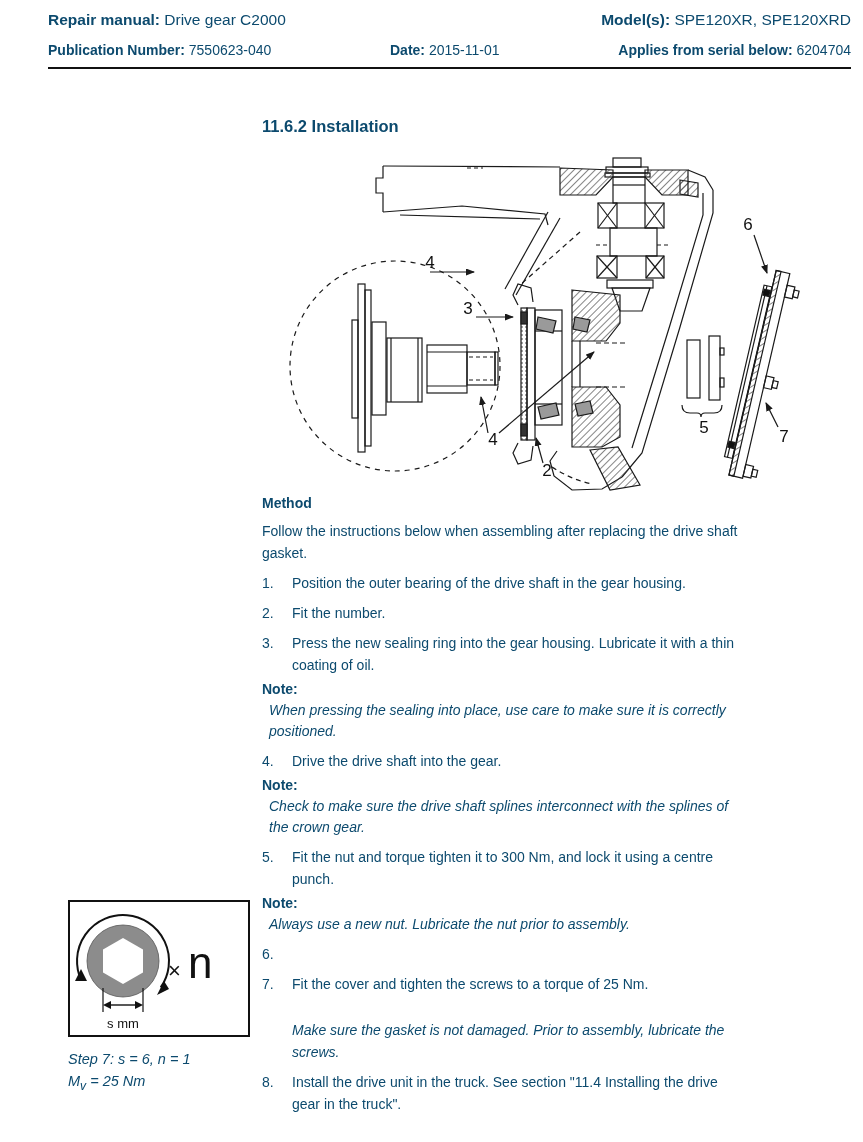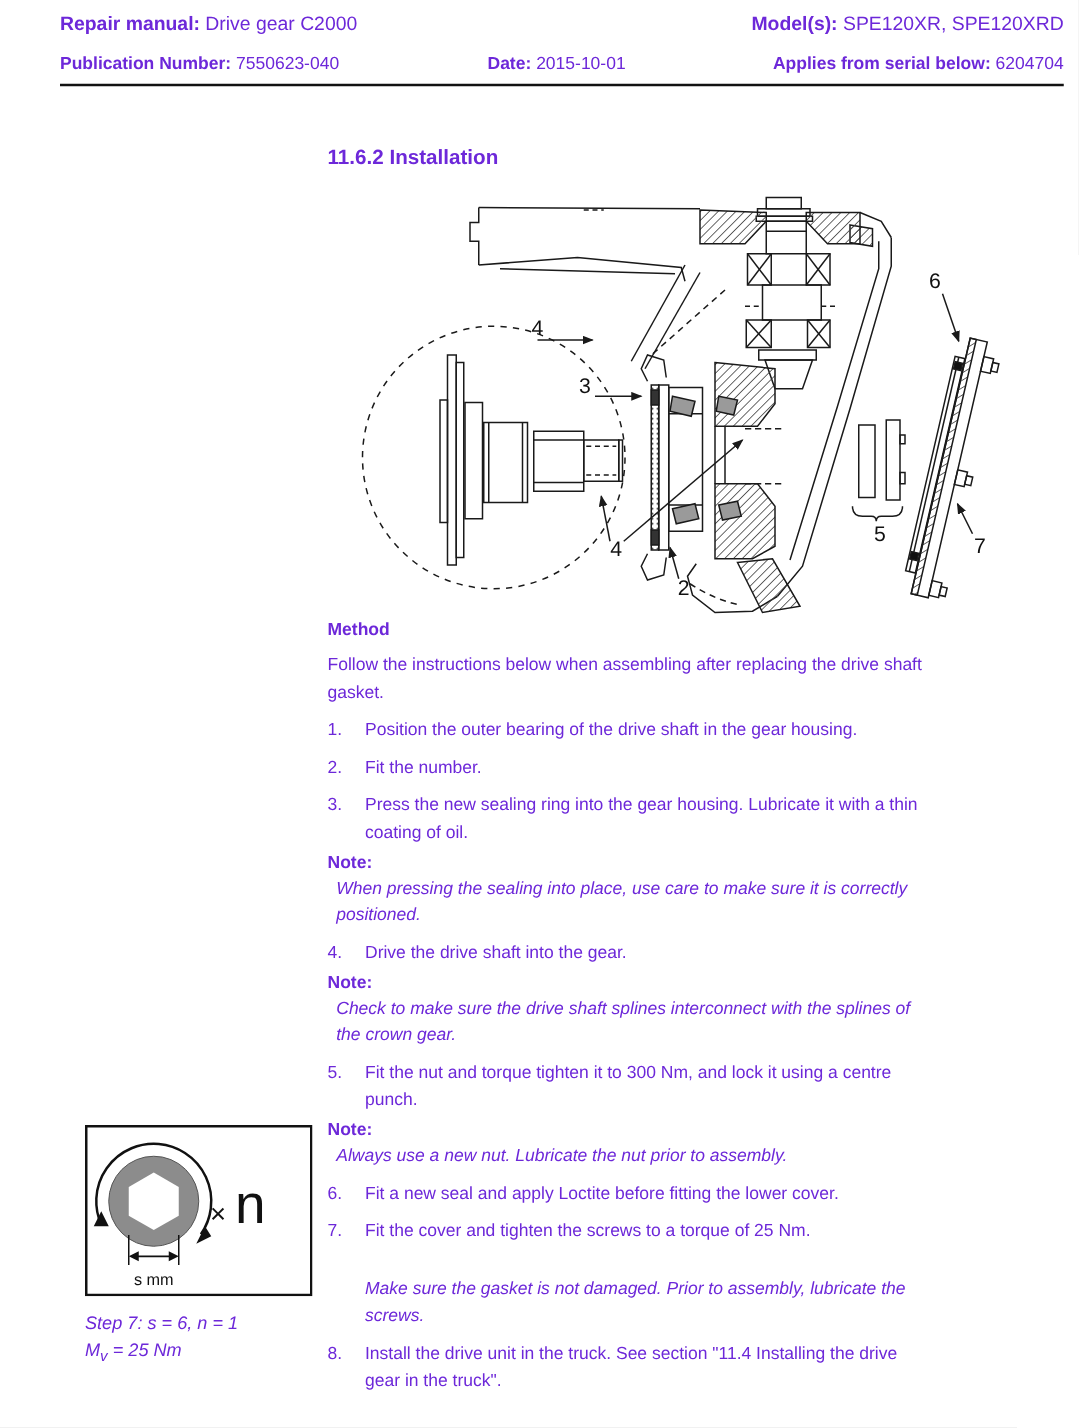--- a/index.html
+++ b/index.html
@@ -1,17 +1,17 @@
 <!DOCTYPE html>
 <html><head>
 <meta charset="utf-8">
 <style>
   html,body{margin:0;padding:0;background:#e8e8e8;}
   #page{position:relative;width:863px;height:1142px;background:#ffffff;overflow:hidden;
-        font-family:"Liberation Sans",sans-serif;color:#6d28d9;}
+        font-family:"Liberation Sans",sans-serif;color:#0c4a6e;}
   .abs{position:absolute;}
   
   .hrow1{top:10px;font-size:15.5px;line-height:20px;}
   .hrow2{top:41px;font-size:14px;line-height:18px;}
   .hleft{left:48px;}
   .hmid{left:390px;}
   .hright{right:12px;text-align:right;}
   .hlbl{font-weight:bold;}
   .rule{left:48px;top:67px;width:803px;height:2px;background:#111;}
   
@@ -37,21 +37,21 @@
   .callout{font-size:17px;}
 </style>
 </head>
 <body>
 
 <div id="page">
 
   <div class="abs hrow1 hleft"><span class="hlbl">Repair manual:</span> <span>Drive gear C2000</span></div>
   <div class="abs hrow1 hright"><span class="hlbl">Model(s):</span> <span>SPE120XR, SPE120XRD</span></div>
   <div class="abs hrow2 hleft"><span class="hlbl">Publication Number:</span> <span>7550623-040</span></div>
-  <div class="abs hrow2 hmid"><span class="hlbl">Date:</span> <span>2015-10-01</span></div>
+  <div class="abs hrow2 hmid"><span class="hlbl">Date:</span> <span>2015-11-01</span></div>
   <div class="abs hrow2 hright"><span class="hlbl">Applies from serial below:</span> <span>6204704</span></div>
   <div class="abs rule"></div>
 
   <div class="abs sec-h">11.6.2 Installation</div>
 
   <svg class="abs fig" width="520" height="348" viewBox="0 0 520 348">
     <defs>
       <marker id="arr" markerWidth="9" markerHeight="8" refX="8" refY="3.5" orient="auto" markerUnits="userSpaceOnUse">
         <path d="M0,0 L9,3.5 L0,7 Z" fill="#1a1a1a"></path>
       </marker>
@@ -245,21 +245,20 @@
 punch.</span>
       </div>
 
     <div class="note">
       <div class="lbl">Note:</div>
       <div class="txt">Always use a new nut. Lubricate the nut prior to assembly.</div>
     </div>
 
     <div class="step">
         <span class="num">6.</span>
-        <span class="txt">Fit a new seal and apply Loctite before fitting the lower cover.</span>
       </div>
     <div class="step">
         <span class="num">7.</span>
         <span class="txt"><span>Fit the cover and tighten the screws to a torque of 25 Nm.</span><span class="extra" style="display:block">Make sure the gasket is not damaged. Prior to assembly, lubricate the
 screws.</span></span>
       </div>
     <div class="step">
         <span class="num">8.</span>
         <span class="txt">Install the drive unit in the truck. See section "11.4 Installing the drive
 gear in the truck".</span>

